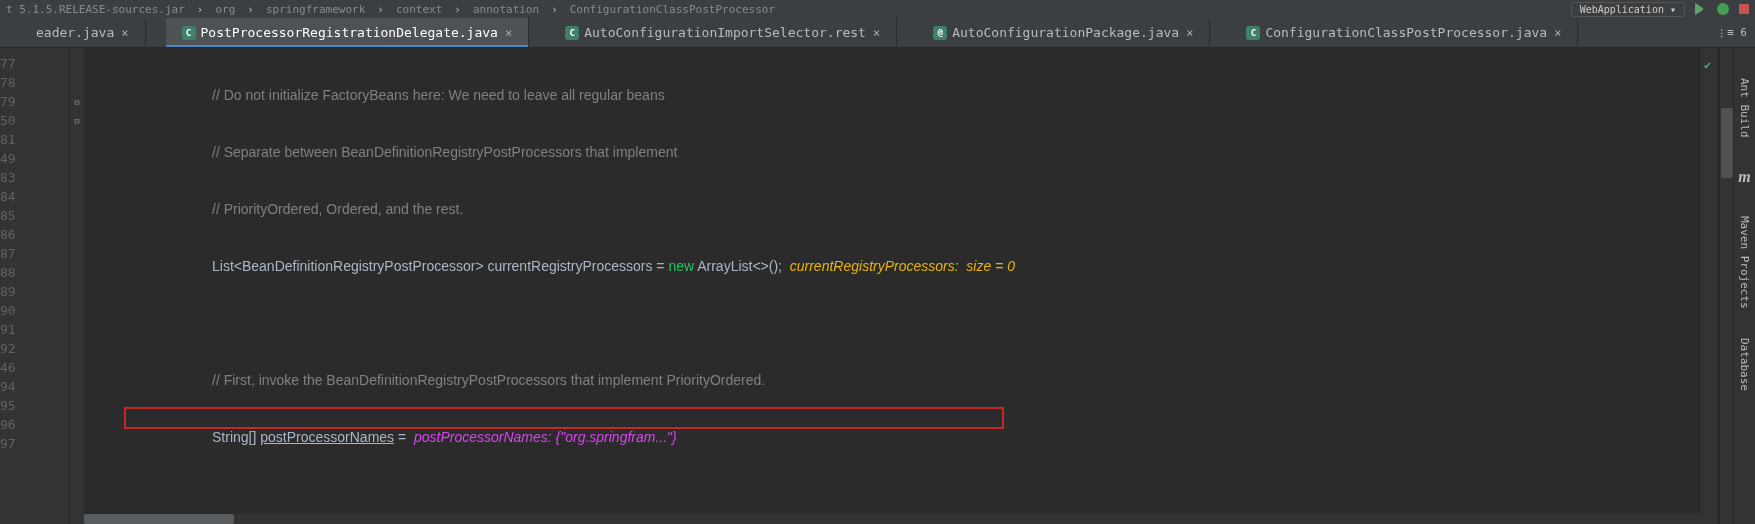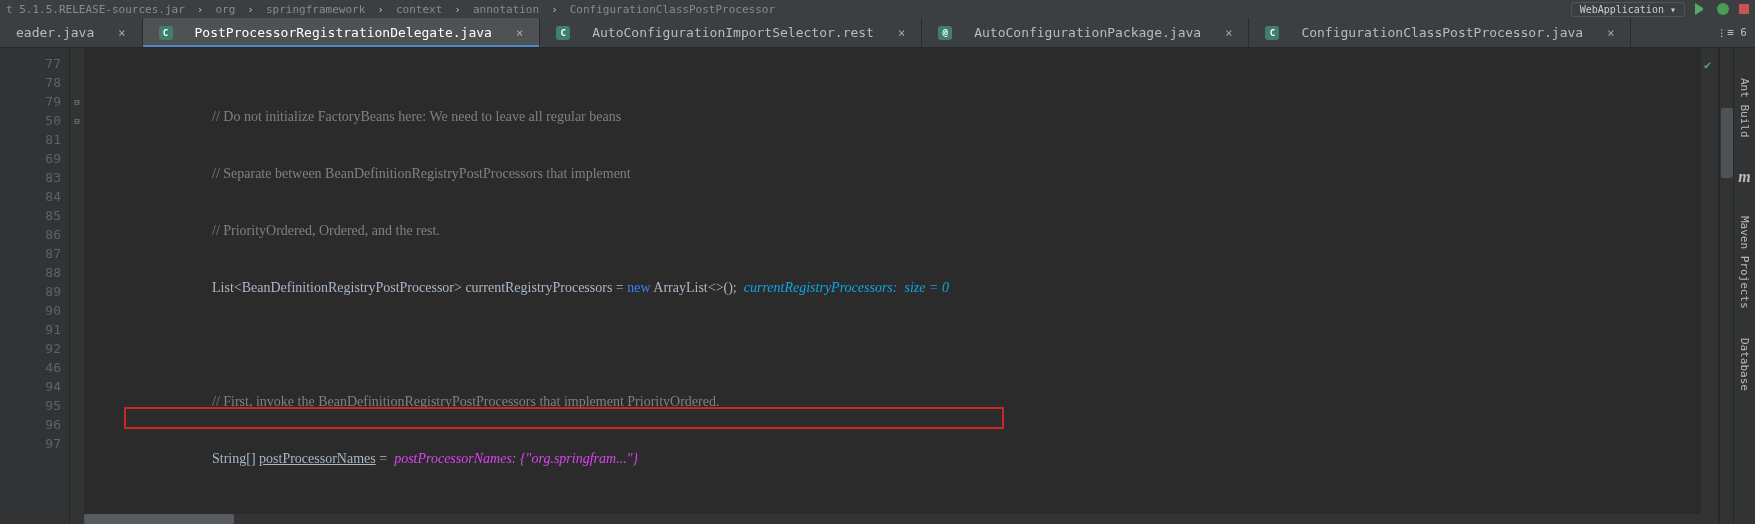--- a/index.html
+++ b/index.html
@@ -8,40 +8,40 @@
   .toolbar { height: 18px; background: #3c3f41; display: flex; align-items: center; padding-left: 6px; gap: 12px; font-size: 11px; color: #bbb; }
   .toolbar .crumb { display: flex; align-items: center; gap: 4px; opacity: 0.6; }
   .toolbar-right { margin-left: auto; display: flex; align-items: center; gap: 10px; padding-right: 6px; }
   .toolbar-right .run-sel { background: #3c3f41; border: 1px solid #555; padding: 1px 8px; font-size: 10px; border-radius: 3px; color: #ccc; }
   .ticon { width: 12px; height: 12px; display: inline-block; }
   .ticon.run { border-left: 8px solid #59a869; border-top: 5px solid transparent; border-bottom: 5px solid transparent; }
   .ticon.bug { width: 12px; height: 12px; background: #499c54; border-radius: 50%; }
   .ticon.stop { width: 10px; height: 10px; background: #c75450; }
   
   .tabs { height: 30px; background: #3c3f41; display: flex; align-items: stretch; border-bottom: 1px solid #282828; font-size: 13px; }
-  .tab { display: flex; align-items: center; gap: 22px; padding: 0 16px; color: #bbb; border-right: 1px solid #2b2b2b; cursor: pointer; position: relative; }
+  .tab { display: flex; align-items: center; gap: 5px; padding: 0 16px; color: #bbb; border-right: 1px solid #2b2b2b; cursor: pointer; position: relative; margin-left: 20px; }
   .tab.active { background: #4e5254; color: #fff; }
   .tab.active::after { content:""; position:absolute; left:0; right:0; bottom:0; height:2px; background:#4a88c7; }
   .tab .close { font-size: 12px; color: #aaa; margin-left: 2px; }
   .tab-ext { margin-left: auto; display: flex; align-items: center; padding: 0 8px; font-size: 11px; color: #bbb; gap: 4px; }
   .file-icon { width: 14px; height: 14px; display: inline-flex; align-items: center; justify-content: center; background: #40806a; color: #fff; border-radius: 3px; font-size: 9px; font-weight: 700; }
 
   .editor-wrap { display: flex; height: calc(100% - 48px); position: relative; }
   .marker-col { width: 18px; background: #313335; border-right: 1px solid #282828; position: relative; }
   .marker-col .check { position: absolute; top: 10px; left: 3px; color: #59a869; font-size: 12px; }
-  .gutter { width: 70px; background: #313335; color: #606366; text-align: right; padding: 6px 8px 6px 0; font-size: 13px; line-height: 19px; user-select: none; border-right: 1px solid #282828; }
+  .gutter { width: 70px; background: #313335; color: #606366; text-align: left; padding: 6px 8px 6px 0; font-size: 13px; line-height: 19px; user-select: none; border-right: 1px solid #282828; }
   .gutter .ln { height: 19px; }
   .fold-col { width: 14px; background: #313335; padding-top: 6px; }
   .fold-col .fm { height: 19px; display:flex; align-items:center; justify-content:center; font-size:9px; color:#8c8c8c; }
   
-  .code { flex: 1; padding: 21px 0 6px 8px; font-family: Liberation Serif, serif; font-size: 14px; line-height: 19px; white-space: pre; overflow: hidden; position: relative; }
+  .code { flex: 1; padding: 0 0 6px 8px; font-family: Liberation Sans, sans-serif; font-size: 14px; line-height: 19px; white-space: pre; overflow: hidden; position: relative; }
   .codeline { height: 19px; padding-left: 120px; position: relative; }
   .c-comment { color: #808080; }
-  .c-kw { color: #3b82f6; }
-  .c-hint { color: #0ea5e9; font-style: italic; }
+  .c-kw { color: #22c55e; }
+  .c-hint { color: #eab308; font-style: italic; }
   .c-hint2 { color: #d946ef; font-style: italic; }
   .c-underline { text-decoration: underline; text-decoration-color: #a9b7c6; text-align: right; }
   
   .highlight-box { position: absolute; border: 2px solid #c62828; pointer-events: none; }
   
   .scrollbar-track { position: absolute; bottom: 0; left: 84px; right: 40px; height: 10px; background: #313335; }
   .scrollbar-thumb { position: absolute; height: 100%; background: #5a5d5f; border-radius: 2px; }
   
   .right-rail { width: 22px; background: #313335; border-left: 1px solid #282828; display: flex; flex-direction: column; align-items: center; gap: 30px; padding-top: 30px; font-size: 11px; color: #bbb; }
   .right-rail .vert { writing-mode: vertical-rl; text-orientation: mixed; cursor: pointer; }
@@ -105,21 +105,21 @@
   </div>
 </div>
 
 <div class="editor-wrap">
   <div class="gutter" id="gutter">
       <div class="ln">77</div>
       <div class="ln">78</div>
       <div class="ln">79</div>
       <div class="ln">50</div>
       <div class="ln">81</div>
-      <div class="ln">69</div>
+      <div class="ln">49</div>
       <div class="ln">83</div>
       <div class="ln">84</div>
       <div class="ln">85</div>
       <div class="ln">86</div>
       <div class="ln">87</div>
       <div class="ln">88</div>
       <div class="ln">89</div>
       <div class="ln">90</div>
       <div class="ln">91</div>
       <div class="ln">92</div>

